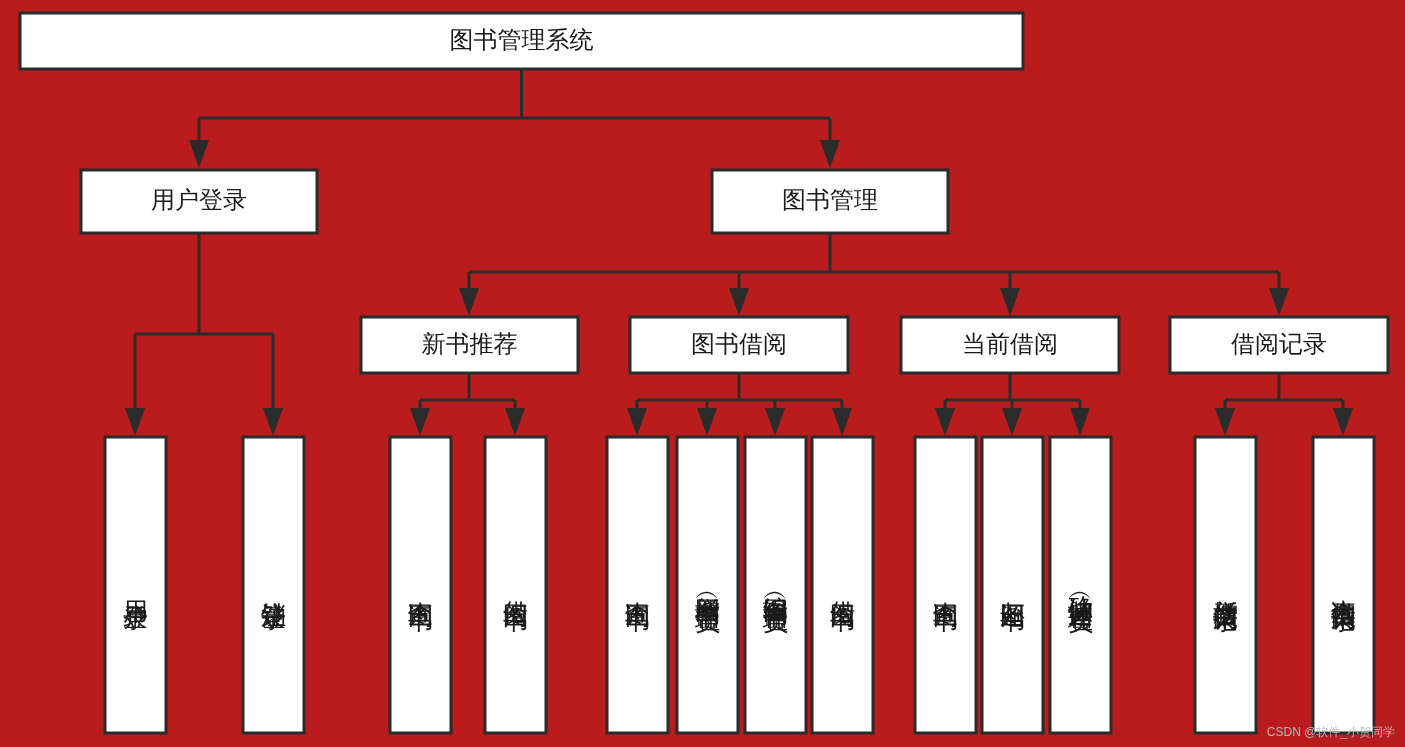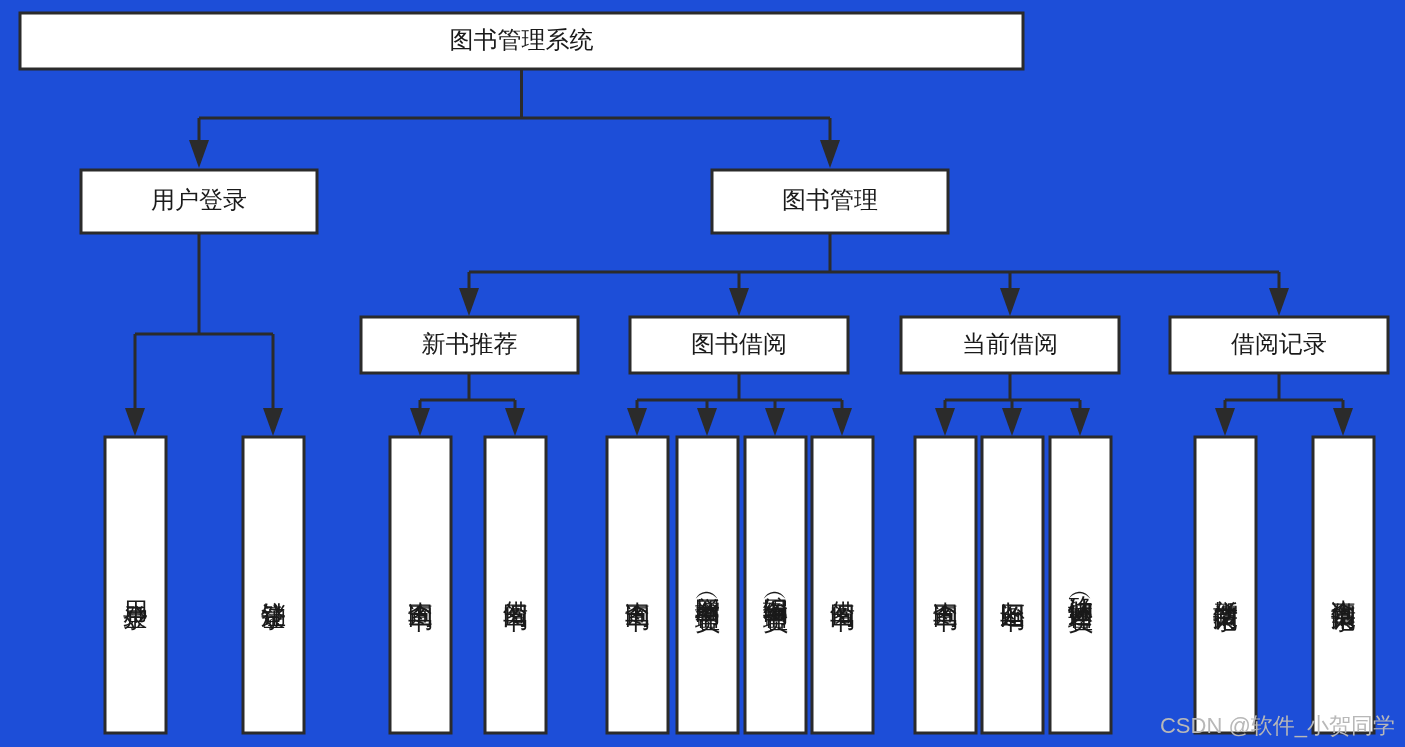--- a/index.html
+++ b/index.html
@@ -10,21 +10,21 @@
   body {
     width: 1405px;
     height: 747px;
     font-family: "Liberation Sans", sans-serif;
     overflow: hidden;
   }
   #diagram-root {
     position: relative;
     width: 1405px;
     height: 747px;
-    background: #1d4ed8;
+    background: #b91c1c;
   }
   svg.diagram-canvas {
     position: absolute;
     top: 0;
     left: 0;
     width: 1405px;
     height: 747px;
   }
   .node-box {
     fill: #ffffff;
@@ -57,21 +57,21 @@
     text-orientation: upright;
     text-anchor: middle;
     dominant-baseline: central;
     letter-spacing: 2px;
   }
   .watermark {
     position: absolute;
     right: 10px;
     bottom: 6px;
     font-family: "Liberation Sans", sans-serif;
-    font-size: 22px;
+    font-size: 12px;
     color: #b8b8b8;
     white-space: nowrap;
     pointer-events: none;
   }
 </style>
 </head>
 <body>
 
 <div id="diagram-root">
 

